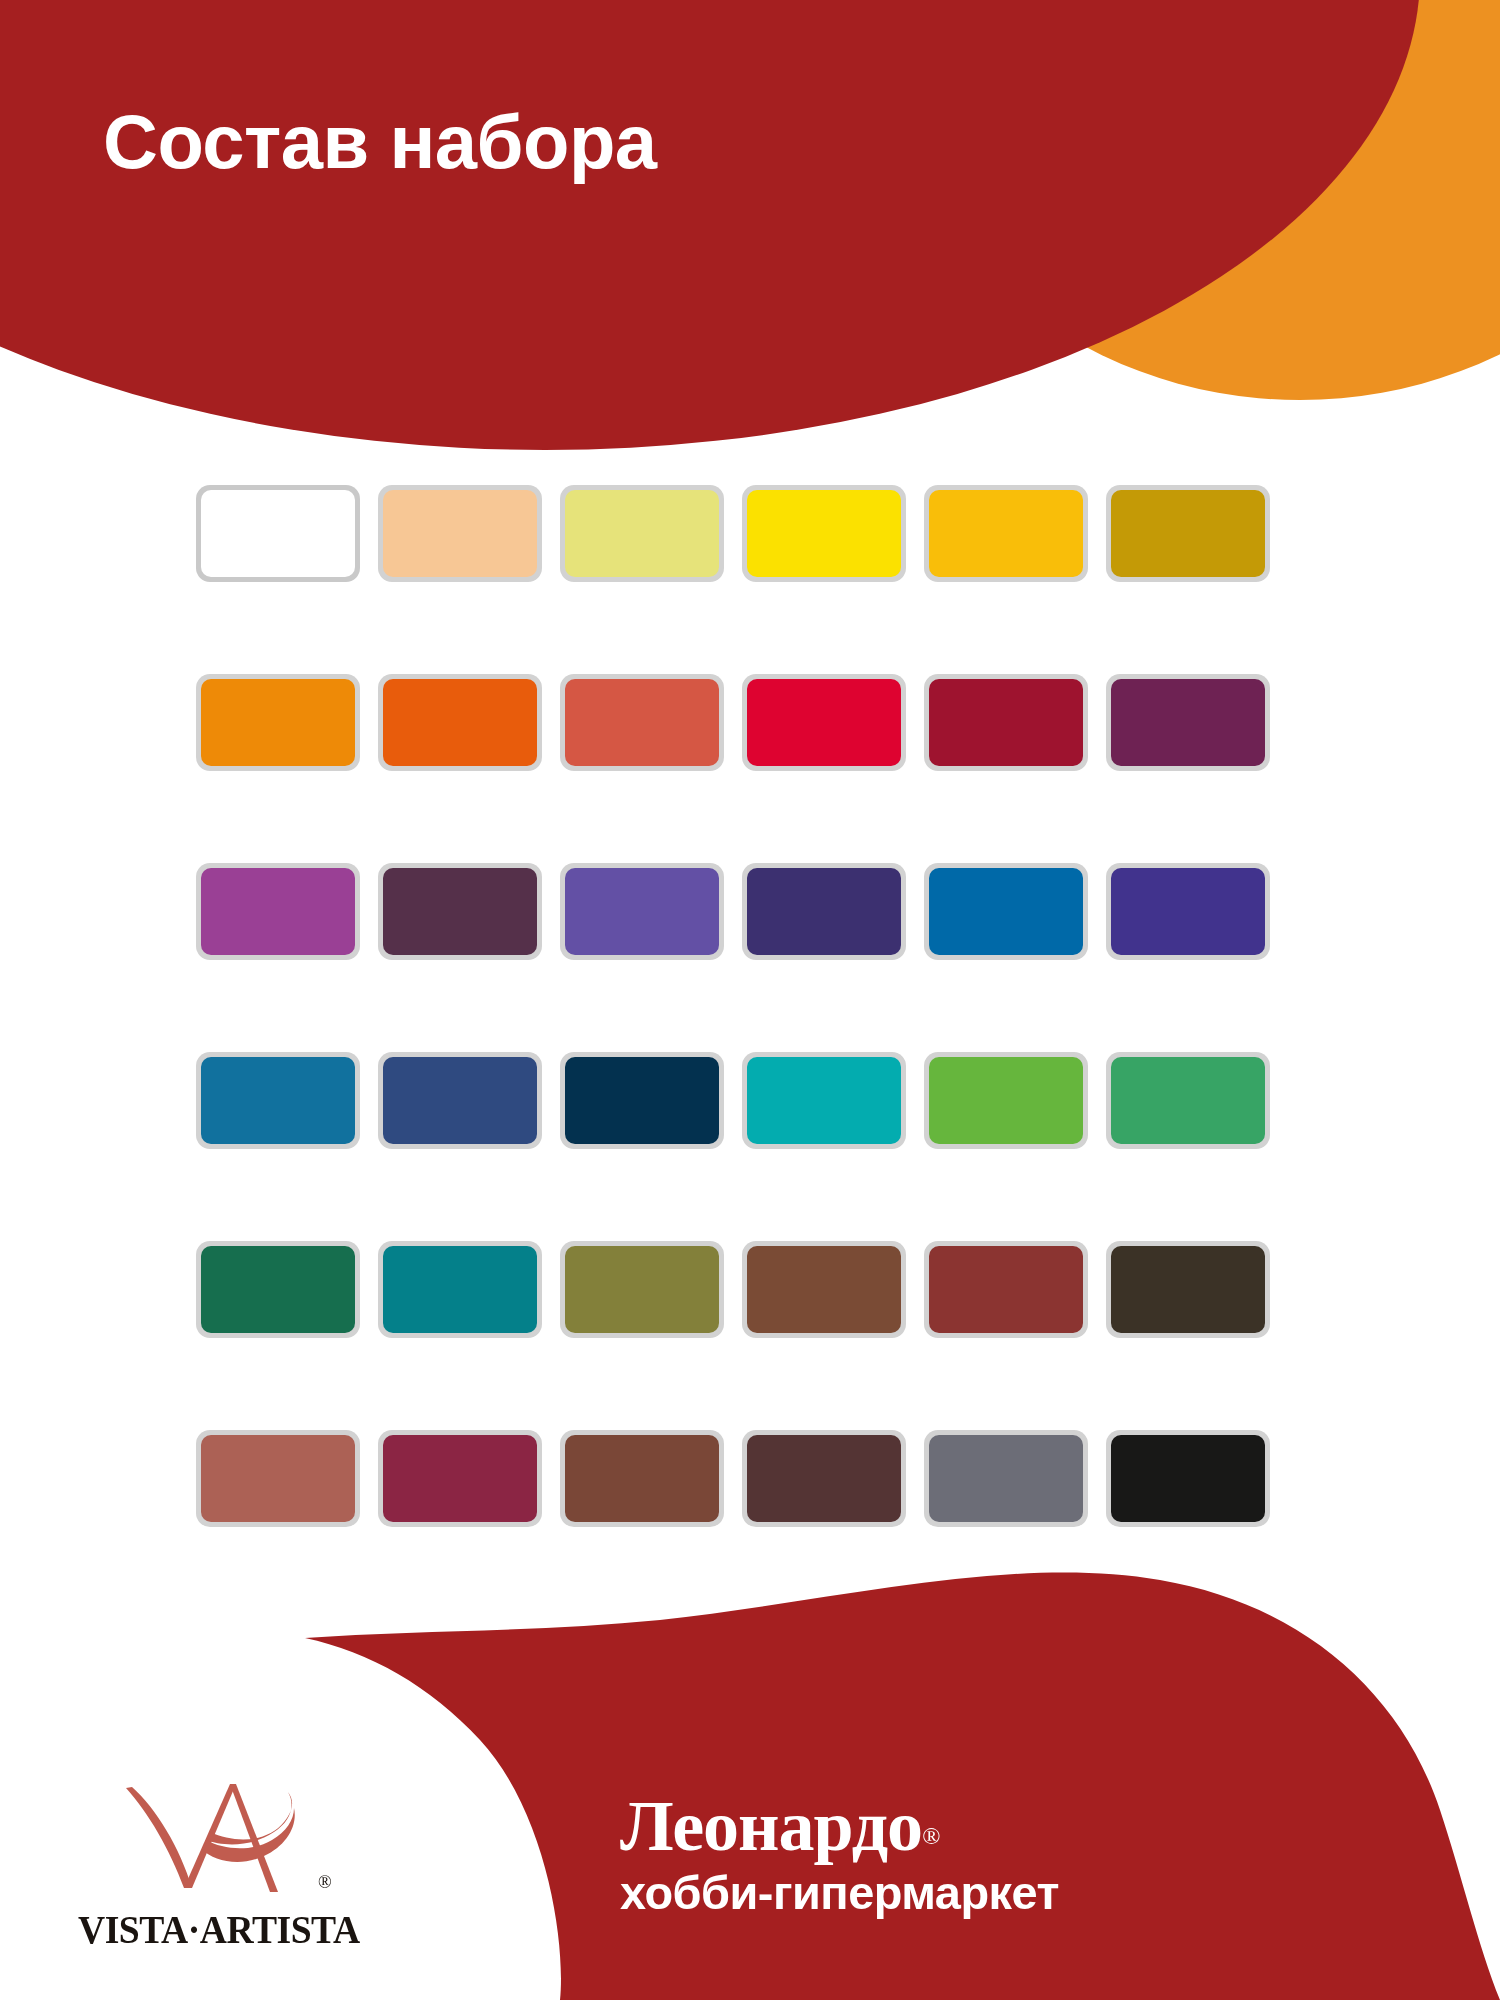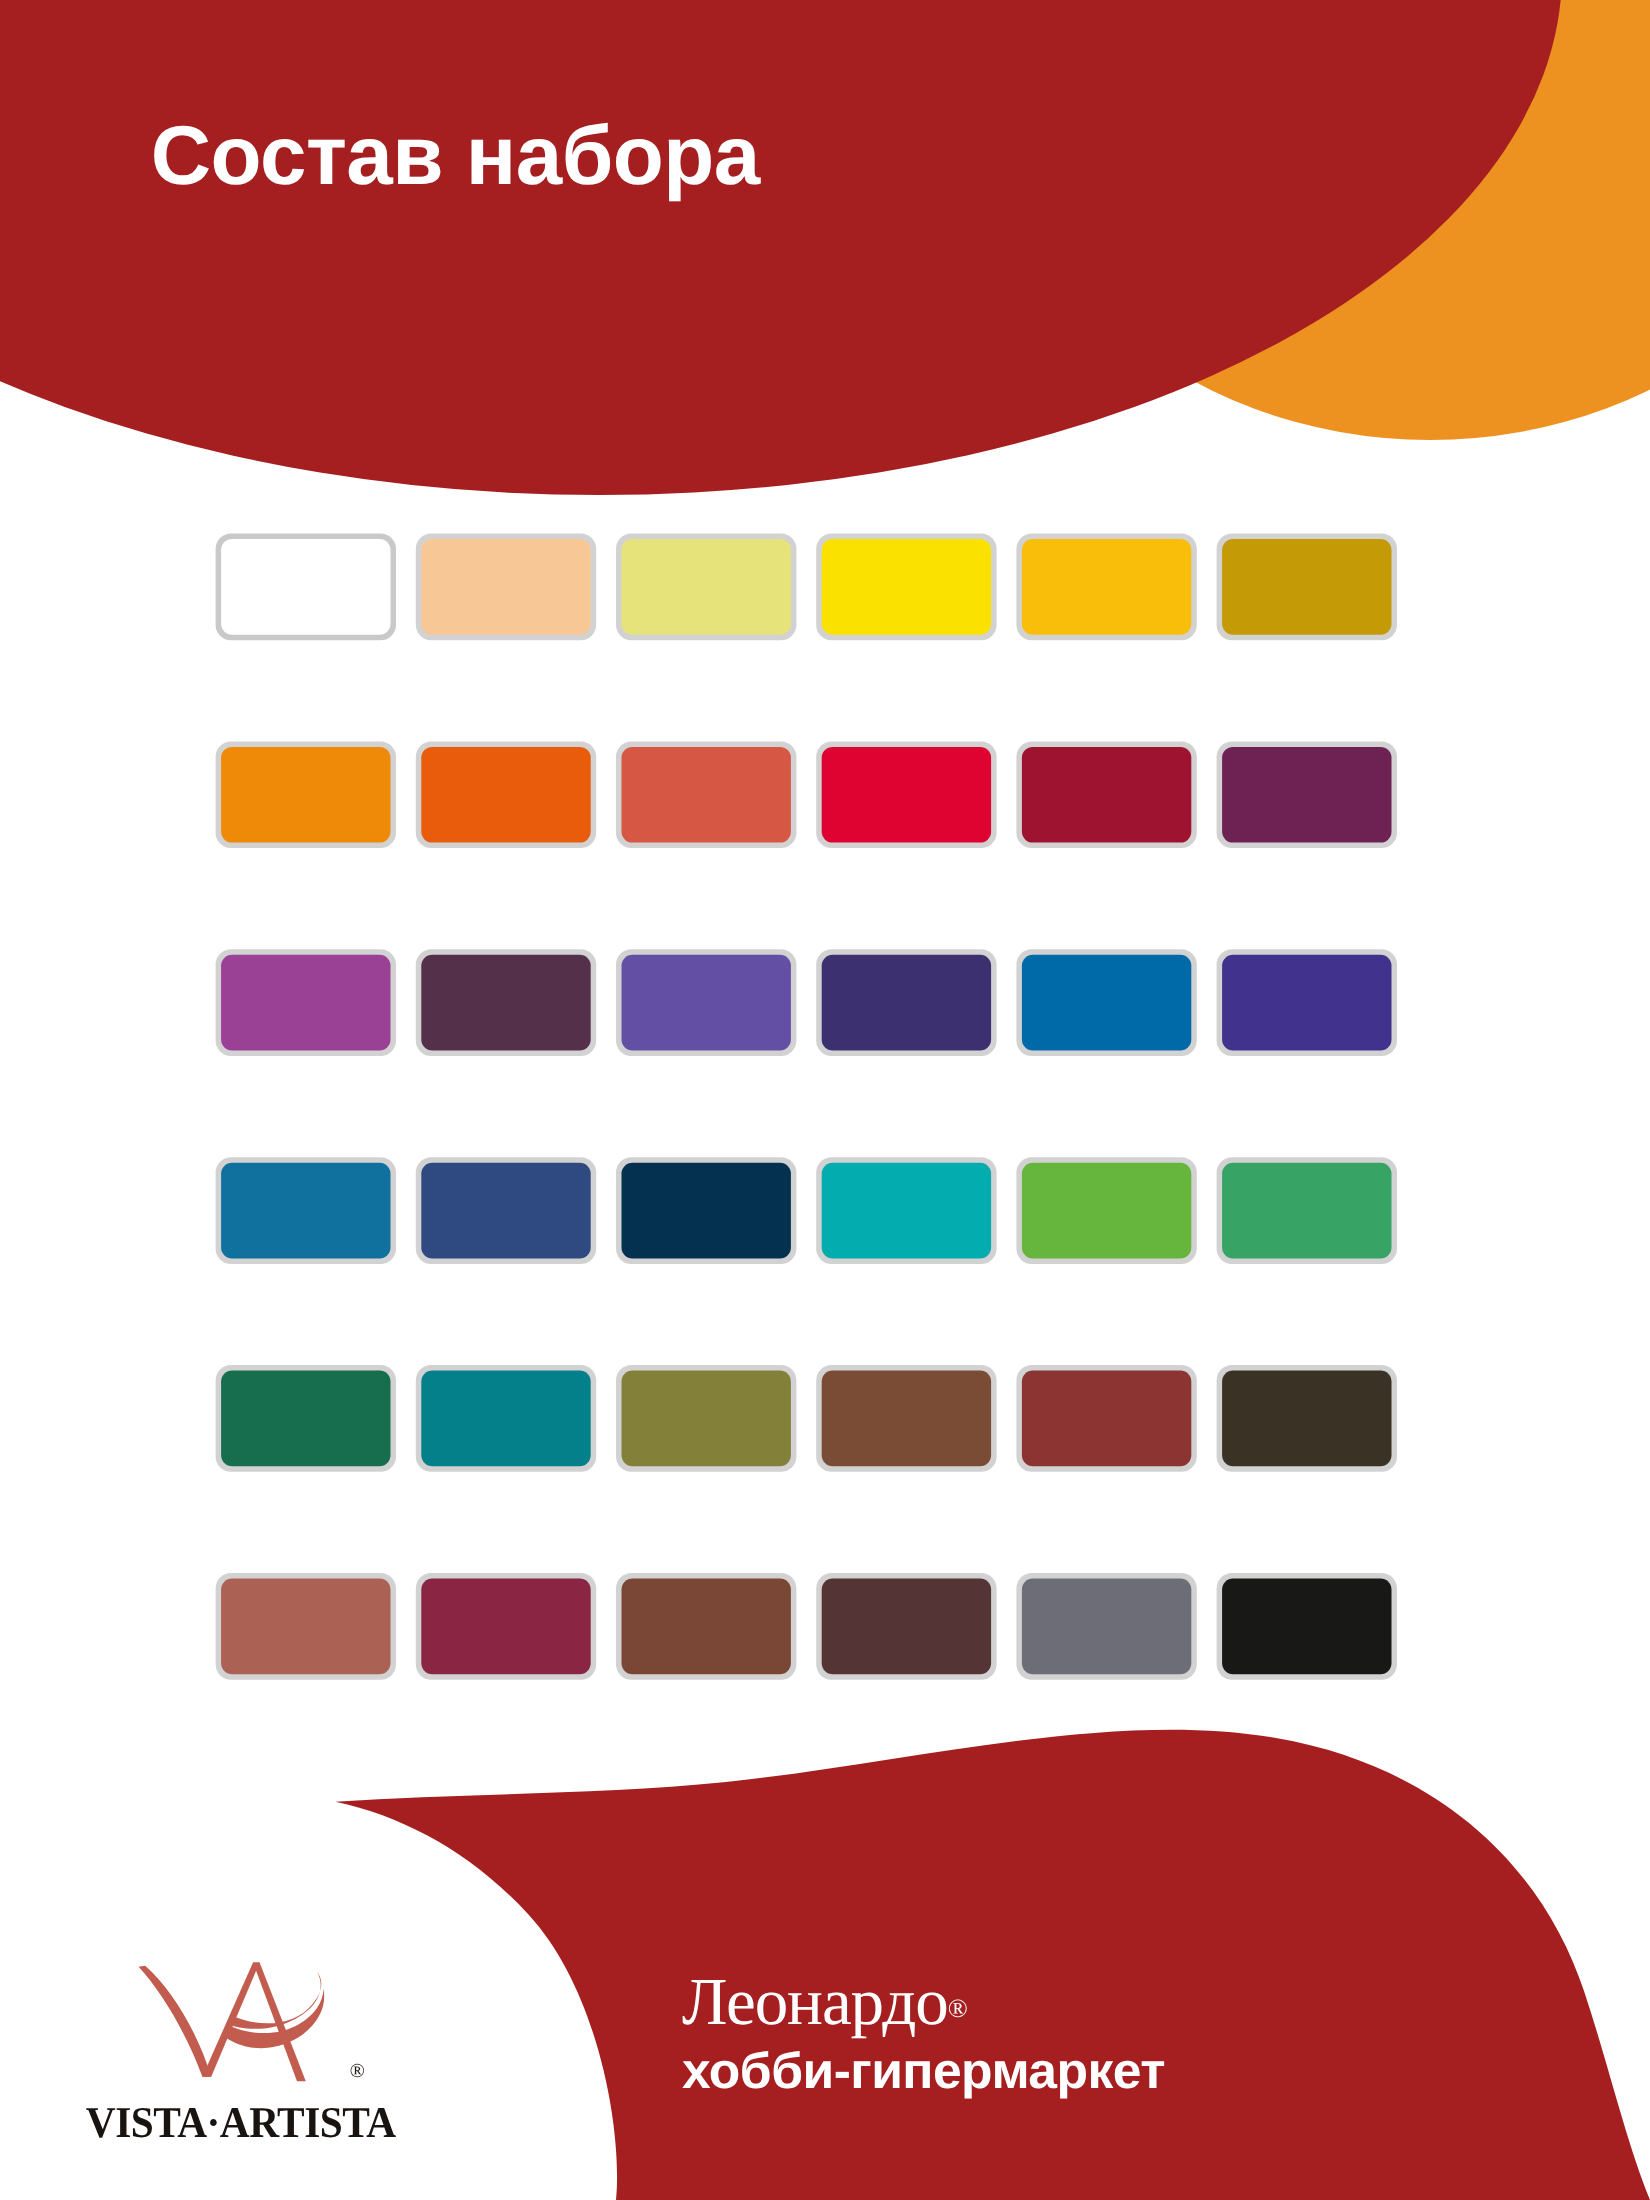--- a/index.html
+++ b/index.html
@@ -48,21 +48,20 @@
   .page-title {
     position: absolute;
     left: 103px;
     top: 98px;
     font-size: 76px;
     font-weight: bold;
     color: #ffffff;
     letter-spacing: -0.5px;
     white-space: nowrap;
     z-index: 5;
-    margin-left: 34px;
   }
 
   
   .swatch-grid {
     position: absolute;
     left: 196px;
     top: 485px;
     width: 1120px;
   }
   .swatch-row {
@@ -145,22 +144,22 @@
   .leo-logo {
     position: absolute;
     left: 620px;
     top: 1790px;
     z-index: 4;
     color: #ffffff;
   }
   .leo-name {
     position: relative;
     font-family: "Liberation Serif", serif;
-    font-weight: normal;
-    font-size: 61px;
+    font-weight: bold;
+    font-size: 72px;
     line-height: 1.0;
     letter-spacing: -1px;
     white-space: nowrap;
     display: inline-block;
   }
   .leo-reg {
     font-size: 24px;
     vertical-align: super;
     font-weight: normal;
     font-family: "Liberation Serif", serif;

